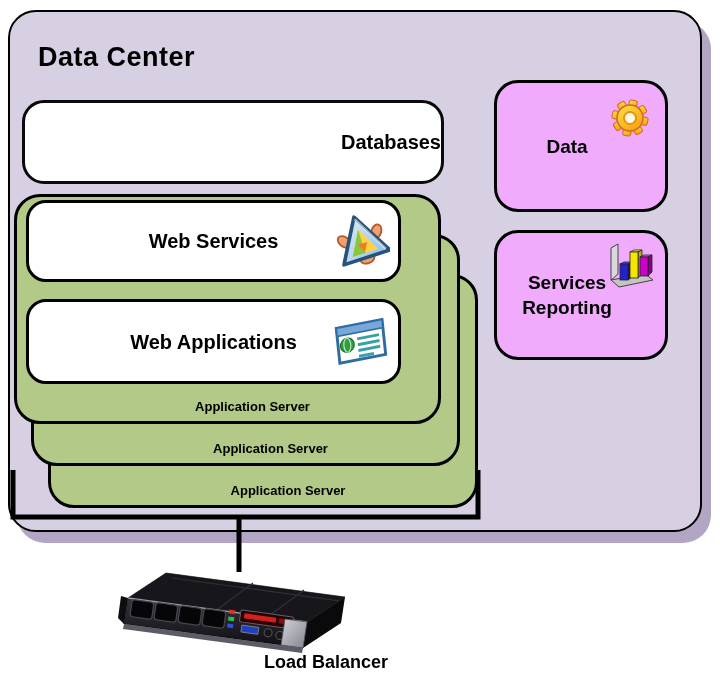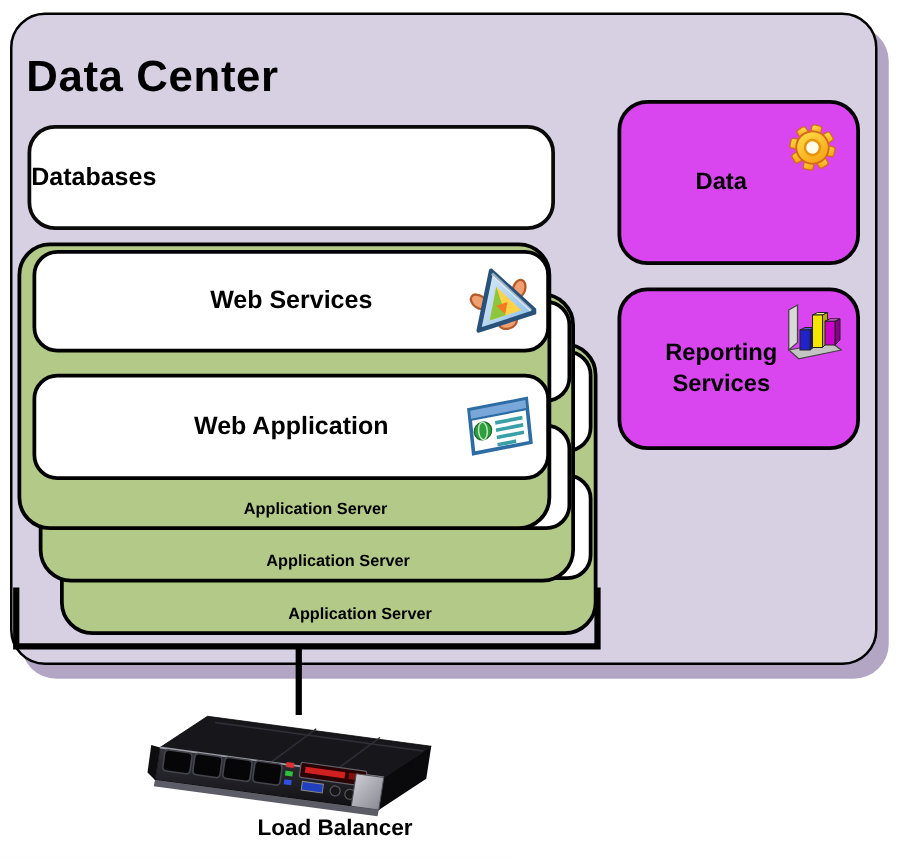--- a/index.html
+++ b/index.html
@@ -6,76 +6,76 @@
   html, body { width: 720px; height: 687px; background: #ffffff; }
   body { font-family: "Liberation Sans", sans-serif; font-weight: bold; color: #000; }
   .canvas { position: relative; width: 720px; height: 687px; overflow: hidden; }
 
   
   .dc-box {
     position: absolute; left: 8px; top: 10px; width: 694px; height: 522px;
     background: #d6d0e2; border: 2px solid #000; border-radius: 28px;
     box-shadow: 9px 11px 0 0 #b2a6c4;
   }
-  .dc-title { position: absolute; left: 11px; top: 30px; font-size: 35px; letter-spacing: 0.5px; }
+  .dc-title { position: absolute; left: 28px; top: 30px; font-size: 27px; letter-spacing: 0.5px; }
 
   
   .databases {
     position: absolute; left: 12px; top: 88px; width: 422px; height: 84px;
     background: #fff; border: 3px solid #0a0a0a; border-radius: 22px;
-    display: flex; align-items: center; justify-content: flex-start; font-size: 20px;
+    display: flex; align-items: center; justify-content: flex-end; font-size: 20px;
   }
 
   
   .server {
     position: absolute; background: #b2c987; border: 3px solid #000; border-radius: 26px;
   }
   .server.back  { left: 38px; top: 262px; width: 430px; height: 234px; }
   .server.mid   { left: 21px; top: 222px; width: 429px; height: 232px; }
   .server.front { left:  4px; top: 182px; width: 427px; height: 230px; }
 
   .inner {
-    position: absolute; left: 9px; width: 414px; background: #fff;
+    position: absolute; left: 9px; width: 375px; background: #fff;
     border: 3px solid #000; border-radius: 20px; padding-left: 10px;
   }
   .inner.iw1 { top: 3px;   height: 82px; }
   .inner.iw2 { top: 102px; height: 85px; }
   .inner .box-label {
     position: absolute; left: 0; right: 0; top: 50%; transform: translateY(-50%);
     text-align: center; font-size: 20px;
   }
   .inner .corner-icon { position: absolute; right: 8px; top: 50%; transform: translateY(-50%); }
 
   .srv-label {
     position: absolute; left: 0; right: 0; bottom: 7px; text-align: center;
     font-size: 13px; transform: translateX(25px);
   }
 
   
   .side {
-    position: absolute; width: 194px; background: #d946ef; border: 3px solid #000;
+    position: absolute; width: 174px; background: #f0abfc; border: 3px solid #000;
     border-radius: 24px;
   }
   .side.dp { left: 484px; top: 68px;  height: 132px; }
   .side.rs { left: 484px; top: 218px; height: 130px; }
   .side-label {
     position: absolute; left: 0; right: 0; top: 50%; transform: translate(-14px, -50%);
     text-align: center; font-size: 19px; line-height: 25px;
   }
   .side-label span { display: block; }
   .side .corner-icon { position: absolute; }
   .side.dp .corner-icon { right: 14px; top: 14px; }
   .side.rs .corner-icon { right: 10px; top: 9px; }
 
   
   .bracket { position: absolute; left: 0; top: 0; width: 720px; height: 687px; pointer-events: none; }
 
   
   .lb-svg { position: absolute; left: 108px; top: 560px; width: 340px; height: 100px; }
-  .lb-label { position: absolute; left: 148px; top: 652px; width: 240px; text-align: center; font-size: 18px; }
+  .lb-label { position: absolute; left: 148px; top: 652px; width: 240px; text-align: right; font-size: 18px; }
 </style>
 </head>
 <body>
 
 <div class="canvas">
 
   <div class="dc-box">
     <div class="dc-title">Data Center</div>
 
     <div class="databases">
@@ -112,21 +112,21 @@
               <path d="M24,5 L44,40 L4,40 Z" fill="url(#wsGrad)" stroke="#28527a" stroke-width="3" stroke-linejoin="round"></path>
               <path d="M24,16 L35,36 L13,36 Z" fill="#ffd24a"></path>
               <path d="M24,16 L13,36 L24,36 Z" fill="#8cc63f"></path>
               <path d="M20,28 L28,28 L24,35 Z" fill="#f47b20"></path>
               <path d="M24,7 L41,38" stroke="#ffffff" stroke-width="2" opacity="0.55"></path>
             </g>
           </svg>
         </span>
       </div>
       <div class="inner iw2">
-        <span class="box-label">Web Application</span>
+        <span class="box-label">Web Applications</span>
         <span class="corner-icon">
           <svg width="56" height="54" viewBox="0 0 48 46">
             <g transform="rotate(-11 24 23) skewX(-5)">
               <rect x="5" y="9" width="40" height="30" fill="#ffffff" stroke="#2e6da4" stroke-width="2.5"></rect>
               <rect x="5" y="9" width="40" height="7" fill="#7aa7d9" stroke="#2e6da4" stroke-width="1.5"></rect>
               <circle cx="13" cy="25" r="6" fill="#2f9e3f" stroke="#1c6e2a" stroke-width="1"></circle>
               <ellipse cx="13" cy="25" rx="3" ry="6" fill="none" stroke="#bfe8c5" stroke-width="1"></ellipse>
               <rect x="22" y="20" width="19" height="2.5" fill="#3aa0a8"></rect>
               <rect x="22" y="25" width="19" height="2.5" fill="#3aa0a8"></rect>
               <rect x="22" y="30" width="19" height="2.5" fill="#3aa0a8"></rect>
@@ -181,22 +181,22 @@
           <polygon points="25,10 29,8 37,8 33,10" fill="#fdf680" stroke="#222" stroke-width="0.8"></polygon>
           <polygon points="33,10 37,8 37,32 33,36" fill="#b8ad00" stroke="#222" stroke-width="0.8"></polygon>
           <rect x="25" y="10" width="8" height="26" fill="#f5e600" stroke="#222" stroke-width="0.8"></rect>
 
           <polygon points="35,15 39,13 47,13 43,15" fill="#ee66ee" stroke="#222" stroke-width="0.8"></polygon>
           <polygon points="43,15 47,13 47,30 43,34" fill="#880088" stroke="#222" stroke-width="0.8"></polygon>
           <rect x="35" y="15" width="8" height="19" fill="#cc00cc" stroke="#222" stroke-width="0.8"></rect>
         </svg>
       </span>
       <div class="side-label">
+        <span>Services</span>
         <span>Reporting</span>
-        <span>Services</span>
       </div>
     </div>
   </div>
 
   <svg class="bracket">
     <path d="M13,470 L13,517 L478,517 L478,470" fill="none" stroke="#000" stroke-width="5"></path>
     <path d="M239,517 L239,572" fill="none" stroke="#000" stroke-width="5"></path>
   </svg>
 
   <svg class="lb-svg" viewBox="0 0 340 100">

